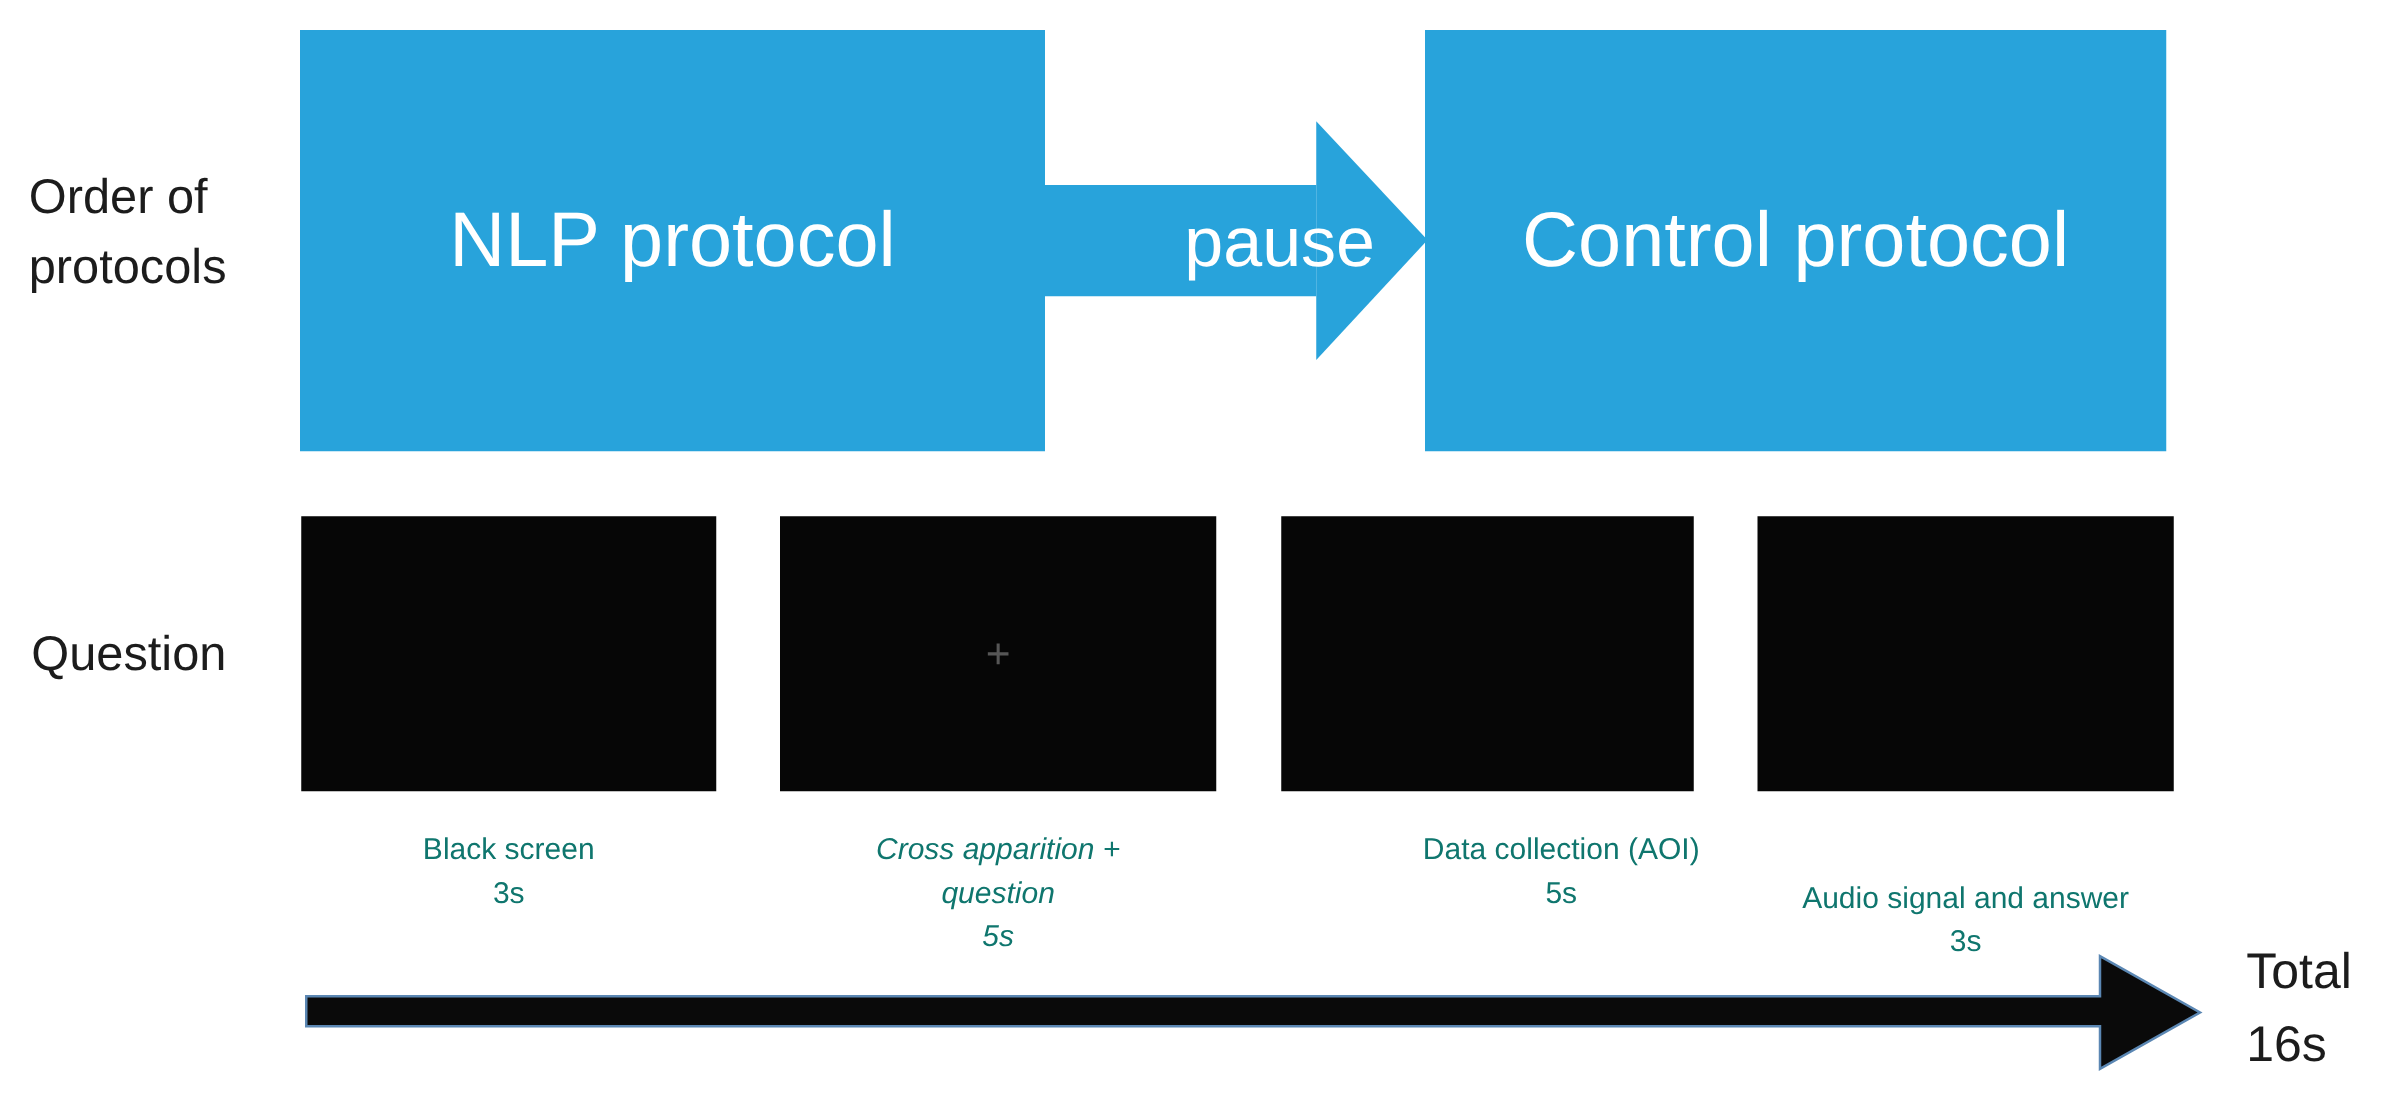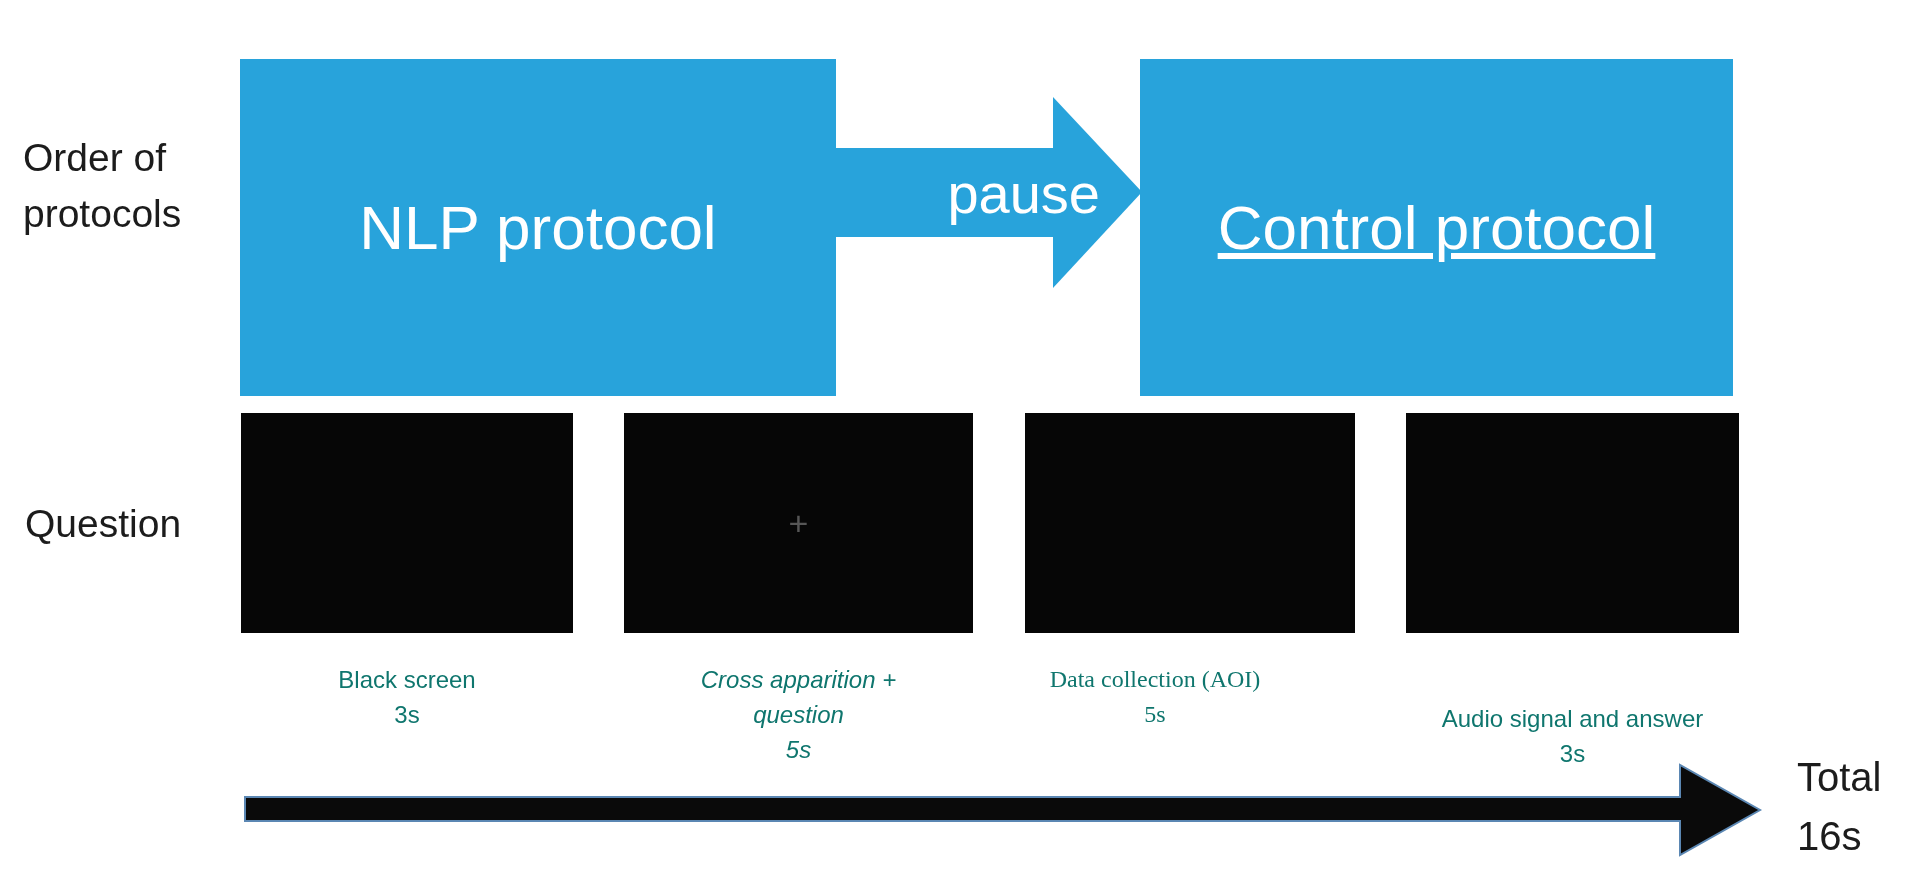--- a/index.html
+++ b/index.html
@@ -30,24 +30,23 @@
   .proto-box {
     position: absolute;
     top: 24px;
     height: 337px;
     background: #28a3db;
     display: flex;
     align-items: center;
     justify-content: center;
     color: #ffffff;
     font-size: 62px;
-    margin-top: 35px;
   }
   .nlp-box     { left: 240px;  width: 596px; }
-  .control-box { left: 1140px; width: 593px; text-decoration: underline; }
+  .control-box { left: 1140px; width: 593px; }
 
   .pause-shaft {
     position: absolute;
     left: 836px;
     top: 148px;
     width: 217px;
     height: 89px;
     background: #28a3db;
   }
   .pause-head {
@@ -96,21 +95,21 @@
   .caption {
     position: absolute;
     top: 662px;
     text-align: center;
     color: #0f766e;
     font-size: 24px;
     line-height: 35px;
   }
   .caption-1 { left: 241px;  width: 332px; }
   .caption-2 { left: 624px;  width: 349px; font-style: italic; }
-  .caption-3 { left: 990px; width: 330px; font-family: Liberation Serif, serif; }
+  .caption-3 { left: 1084px; width: 330px; }
   .caption-4 { left: 1406px; width: 333px; margin-top: 39px; }
 
   .timeline-arrow {
     position: absolute;
     left: 240px;
     top: 758px;
     width: 1530px;
     height: 104px;
   }
   .total-block {

